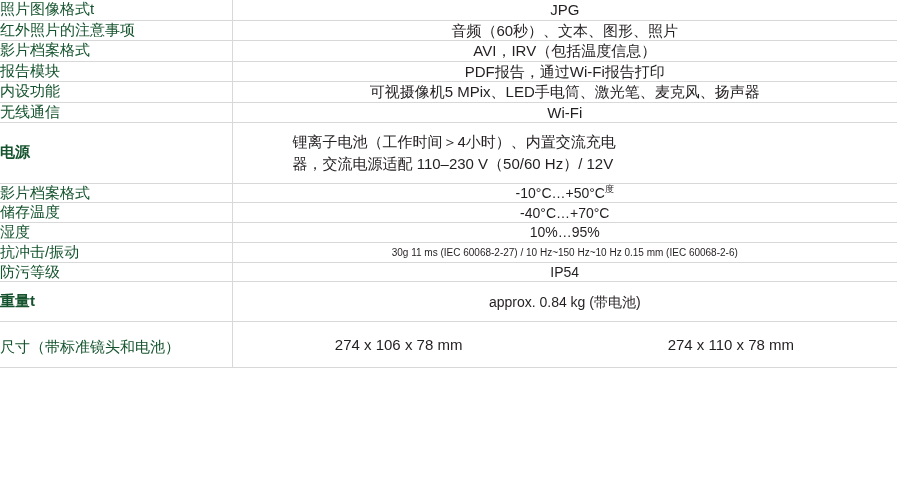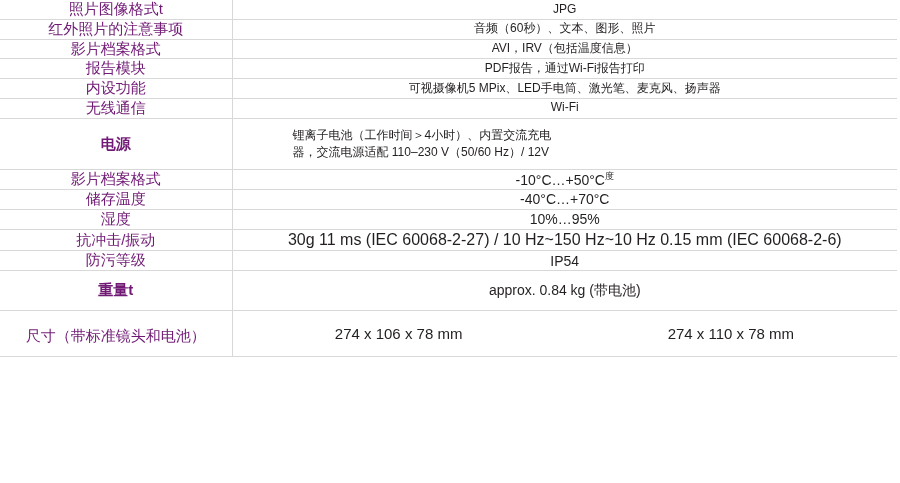--- a/index.html
+++ b/index.html
@@ -27,36 +27,36 @@
   .col-label {
     width: 232px;
   }
   .col-value {
     width: 665px;
   }
   .label-cell {
     padding: 4px 4px 4px 2px;
     font-size: 15px;
     line-height: 1.25;
-    text-align: center;
-    color: #701a75;
+    text-align: left;
+    color: #14532d;
   }
   .value-cell {
     padding: 4px 6px;
-    font-size: 12px;
+    font-size: 15px;
     line-height: 1.3;
     text-align: center;
     color: #231f20;
     border-left: 1px solid #d8d8d8;
   }
   .value-cell.small {
     font-size: 14px;
   }
   .value-cell.tiny {
-    font-size: 16px;
+    font-size: 10px;
   }
   .multiline {
     text-align: center;
     line-height: 1.45;
   }
   .multiline .ln {
     display: block;
     text-align: left;
     padding-left: 60px;
   }

